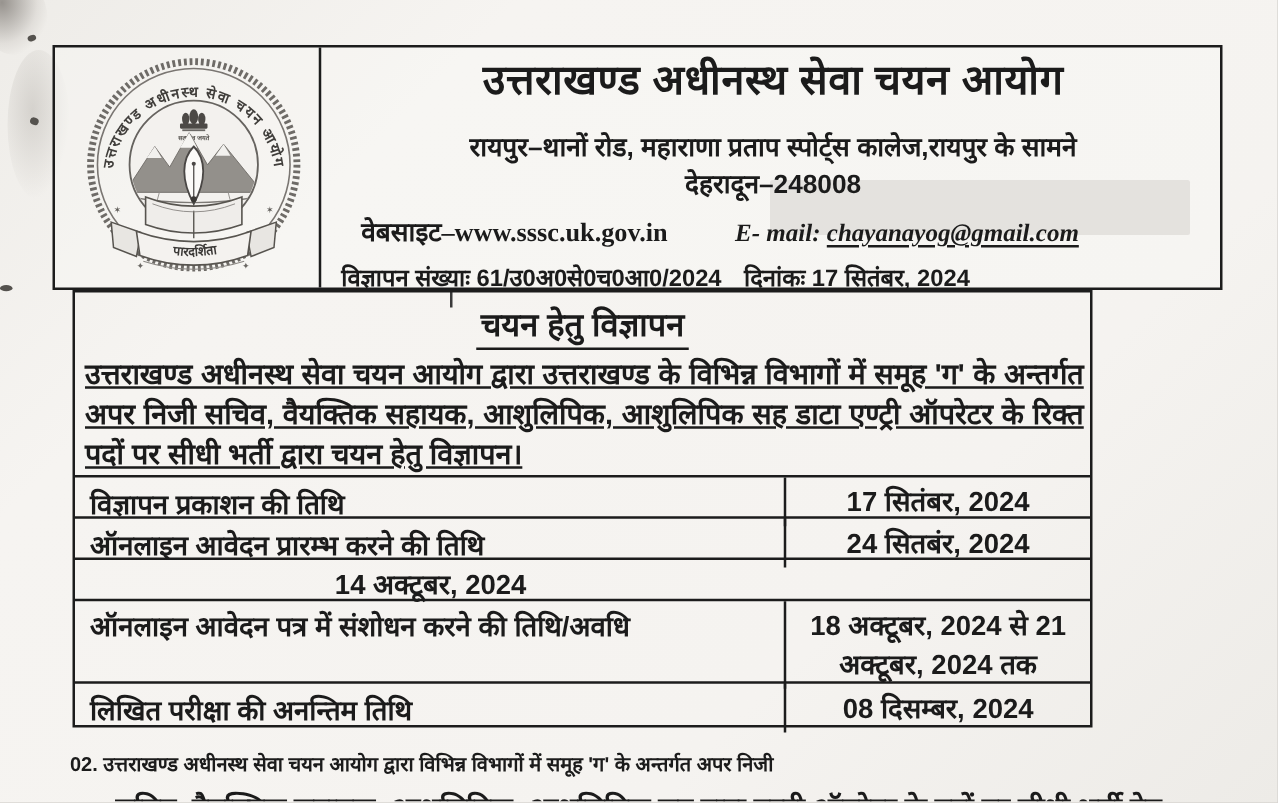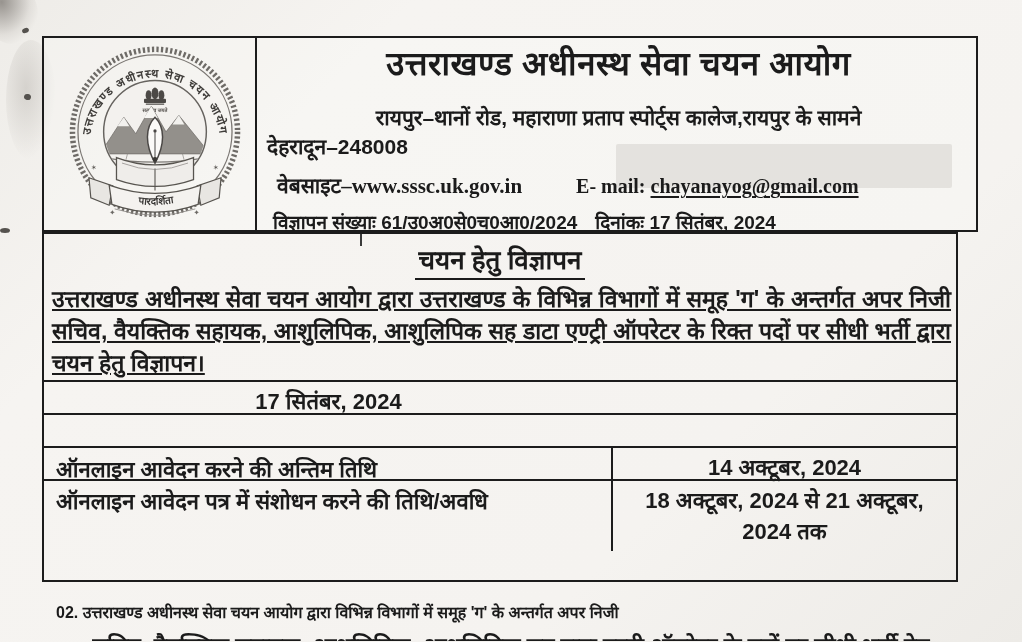--- a/index.html
+++ b/index.html
@@ -25,30 +25,30 @@
   .tick-artifact{position:absolute;left:360px;top:233px;width:2px;height:13px;background:#3a3a3a;}
   
   .header-box{position:absolute;left:42px;top:36px;width:936px;height:196px;
     border:2px solid #1c1c1c;background:rgba(250,249,246,.35);}
   .emblem{position:absolute;left:18px;top:4px;width:186px;height:188px;}
   .hdr-divider{position:absolute;left:211px;top:0;bottom:0;width:2px;background:#1c1c1c;}
   .hdr-smudge{position:absolute;left:572px;top:106px;width:336px;height:44px;background:#d5d2ce;opacity:.55;border-radius:2px;}
   .hdr-text{position:absolute;left:213px;right:0;top:0;bottom:0;padding:5px 6px 4px 10px;z-index:2;}
   .org-name{text-align:center;font-size:33px;font-weight:700;line-height:1.25;letter-spacing:.5px;}
   .addr1{text-align:center;font-size:21px;font-weight:700;margin-top:19px;}
-  .addr2{font-size:21px;font-weight:700;margin-top:1px;}
-  .web-row{display:flex;align-items:baseline;margin-top:11px;margin-left:10px;
+  .addr2{text-align:center;font-size:21px;font-weight:700;margin-top:1px;}
+  .web-row{display:flex;align-items:baseline;margin-top:11px;margin-left:22px;
     font-family:"Liberation Serif", serif;font-weight:700;font-size:21px;}
-  .email-wrap{margin-left:54px;font-size:20px;}
+  .email-wrap{margin-left:54px;font-size:20px;font-style:italic;}
   .email{ text-decoration:underline;text-decoration-thickness:2px;text-underline-offset:3px;}
   .advt-row{display:flex;align-items:baseline;margin-top:10px;margin-left:6px;
     font-size:19px;font-weight:700;}
   .issue-date{margin-left:18px;}
   
-  .content-box{position:absolute;left:42px;top:232px;width:916px;height:350px;
+  .content-box{position:absolute;left:58px;top:232px;width:816px;height:350px;
     border:2px solid #1c1c1c;}
   .notice-title{position:absolute;top:7px;left:0;right:0;text-align:center;
     font-size:26px;font-weight:700;}
   .notice-title span{border-bottom:2px solid #1b1b1b;padding:0 4px 3px 4px;}
   .notice-intro{position:absolute;top:49px;left:8px;right:5px;
     font-size:23px;font-weight:700;line-height:32px;text-align:justify;text-decoration:underline;}
   .schedule{position:absolute;left:0;right:0;top:146px;bottom:0;
     display:grid;grid-template-rows:33px 33px 33px 66px 1fr;border-top:2px solid #1c1c1c;}
   .s-row{display:grid;grid-template-columns:569px 1fr;border-bottom:2px solid #1c1c1c;}
   .s-row:last-child{border-bottom:none;}
@@ -169,31 +169,37 @@
   </div>
 
   <div class="content-box">
     <div class="notice-title">
       <span>चयन हेतु विज्ञापन</span>
     </div>
     <div class="notice-intro">उत्तराखण्ड अधीनस्थ सेवा चयन आयोग द्वारा उत्तराखण्ड के विभिन्न विभागों में समूह 'ग' के अन्तर्गत अपर निजी सचिव, वैयक्तिक सहायक, आशुलिपिक, आशुलिपिक सह डाटा एण्ट्री ऑपरेटर के रिक्त पदों पर सीधी भर्ती द्वारा चयन हेतु विज्ञापन।</div>
 
     <div class="schedule">
       <div class="s-row">
+        <div class="s-label">विज्ञापन प्रकाशन की तिथि</div>
         <div class="s-value">17 सितंबर, 2024</div>
       </div>
       <div class="s-row">
-      </div>
-      <div class="s-row">
-        <div class="s-label">ऑनलाइन आवेदन करने की अन्तिम तिथि</div>
+        <div class="s-label">ऑनलाइन आवेदन प्रारम्भ करने की तिथि</div>
+        <div class="s-value">24 सितबंर, 2024</div>
+      </div>
+      <div class="s-row">
         <div class="s-value">14 अक्टूबर, 2024</div>
       </div>
       <div class="s-row tall">
         <div class="s-label">ऑनलाइन आवेदन पत्र में संशोधन करने की तिथि/अवधि</div>
         <div class="s-value">18 अक्टूबर, 2024 से  21 अक्टूबर, 2024 तक</div>
       </div>
+      <div class="s-row">
+        <div class="s-label">लिखित परीक्षा की अनन्तिम तिथि</div>
+        <div class="s-value">08 दिसम्बर, 2024</div>
+      </div>
     </div>
   </div>
 
   <div class="para-02">02. उत्तराखण्ड अधीनस्थ सेवा चयन आयोग द्वारा विभिन्न विभागों में समूह 'ग' के अन्तर्गत अपर निजी</div>
   <div class="clipped-line">सचिव, वैयक्तिक सहायक, आशुलिपिक, आशुलिपिक सह डाटा एण्ट्री ऑपरेटर के पदों पर सीधी भर्ती हेतु</div>
 
 </div>
 
 </body></html>

